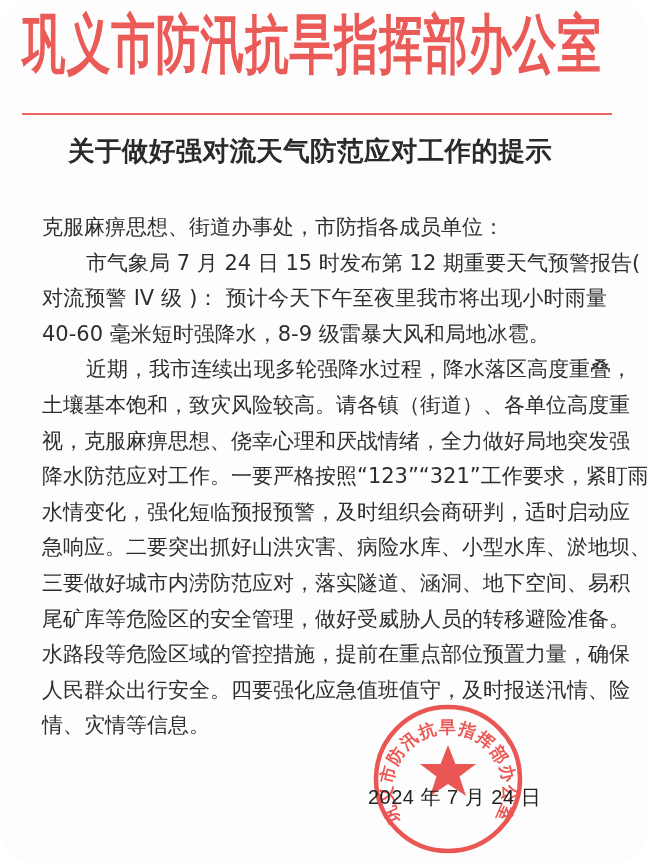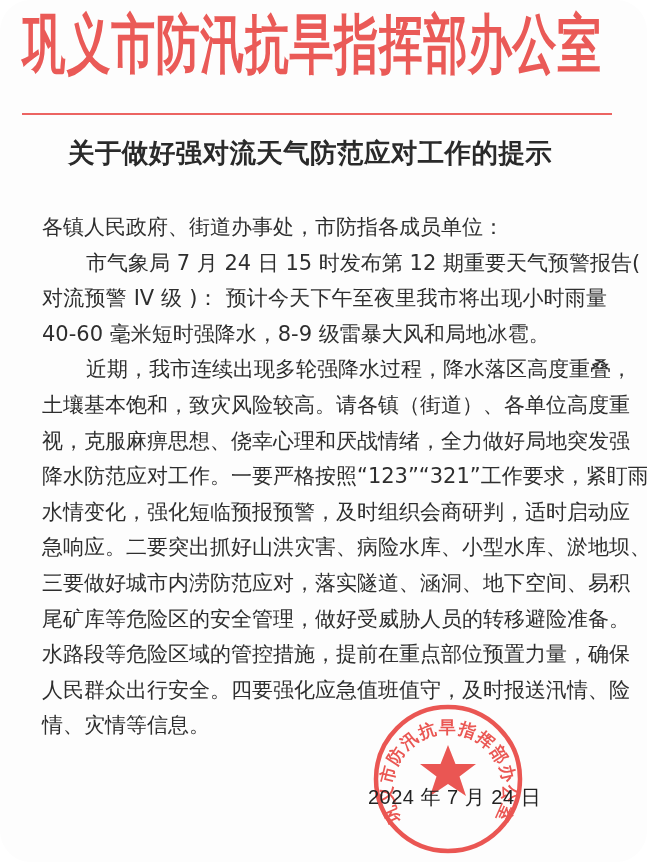--- a/index.html
+++ b/index.html
@@ -45,21 +45,21 @@
     top: 113px;
     width: 590px;
     height: 2px;
     background: #ec6462;
   }
   .doc-title {
     position: absolute;
     left: 68px;
     top: 138px;
     width: 520px;
-    font-family: Liberation Sans, sans-serif;
+    font-family: Liberation Mono, monospace;
     font-weight: bold;
     font-size: 26.5px;
     line-height: 30px;
     color: #2a2a2a;
     white-space: nowrap;
     letter-spacing: 0.4px;
   }
   .body {
     position: absolute;
     left: 42px;
@@ -108,21 +108,21 @@
 <body>
 
 <div class="page">
 
   <div class="header-title">巩义市防汛抗旱指挥部办公室</div>
   <div class="header-rule"></div>
 
   <div class="doc-title">关于做好强对流天气防范应对工作的提示</div>
 
   <div class="body">
-    <div class="line last">各镇人民政府、街道办事处，市防指各成员单位：</div>
+    <div class="line last">克服麻痹思想、街道办事处，市防指各成员单位：</div>
     <div class="line indent">市气象局 7 月 24 日 15 时发布第 12 期重要天气预警报告( 强</div>
     <div class="line">对流预警 IV 级 )： 预计今天下午至夜里我市将出现小时雨量</div>
     <div class="line last">40-60 毫米短时强降水，8-9 级雷暴大风和局地冰雹。</div>
     <div class="line indent">近期，我市连续出现多轮强降水过程，降水落区高度重叠，</div>
     <div class="line">土壤基本饱和，致灾风险较高。请各镇（街道）、各单位高度重</div>
     <div class="line">视，克服麻痹思想、侥幸心理和厌战情绪，全力做好局地突发强</div>
     <div class="line">降水防范应对工作。一要严格按照“123”“321”工作要求，紧盯雨</div>
     <div class="line">水情变化，强化短临预报预警，及时组织会商研判，适时启动应</div>
     <div class="line">急响应。二要突出抓好山洪灾害、病险水库、小型水库、淤地坝、</div>
     <div class="line">三要做好城市内涝防范应对，落实隧道、涵洞、地下空间、易积</div>

